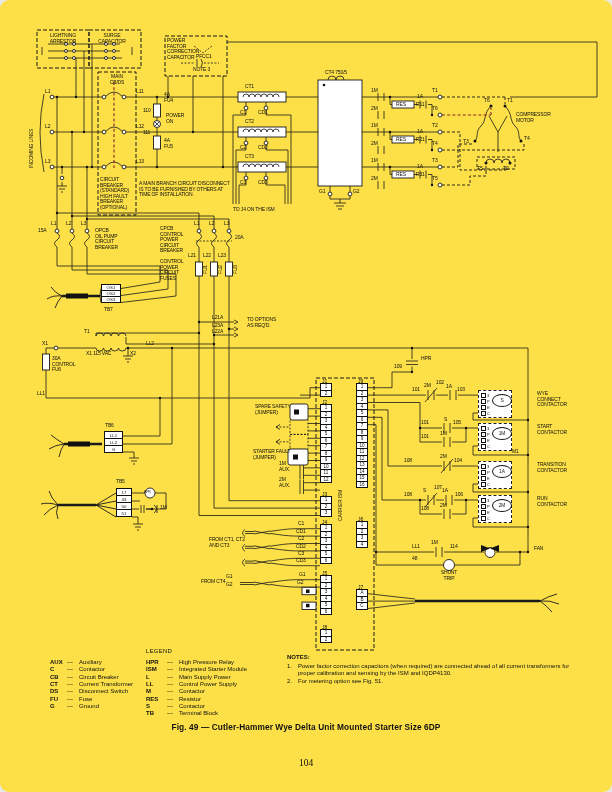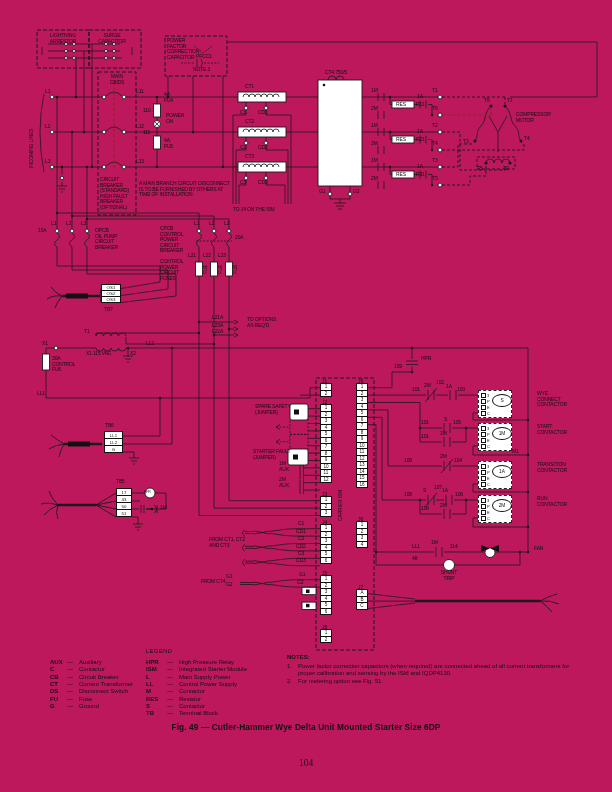--- a/index.html
+++ b/index.html
@@ -1,17 +1,17 @@
 <!DOCTYPE html>
 <html><head>
 <meta charset="utf-8">
 <style>
   html,body{margin:0;padding:0;background:#e8e8e8;}
-  #page{position:relative;width:612px;height:792px;background:#be185d;overflow:hidden;
-        font-family:"Liberation Sans",sans-serif;color:#111;}
+  #page{position:relative;width:612px;height:792px;background:#fde047;overflow:hidden;
+        font-family:"Liberation Sans",sans-serif;color:#111;border-radius:9px;}
   svg{position:absolute;left:0;top:0;}
   .lb{position:absolute;font-size:5px;line-height:1.12;color:#111;white-space:pre-line;
       letter-spacing:-0.15px;}
   .lb.c{transform:translateX(-50%);text-align:center;}
   .lb.v{transform:rotate(-90deg);transform-origin:0 0;white-space:nowrap;}
   .lb.t{font-size:3.4px;letter-spacing:-0.2px;}
   .conn{position:absolute;}
   .cname{position:absolute;top:-6.5px;left:2px;font-size:5px;}
   .cell{width:12px;height:7.4px;border:0.9px solid #111;box-sizing:border-box;background:#fff;
         display:flex;align-items:center;justify-content:center;font-size:4.6px;margin-top:-0.9px;}

